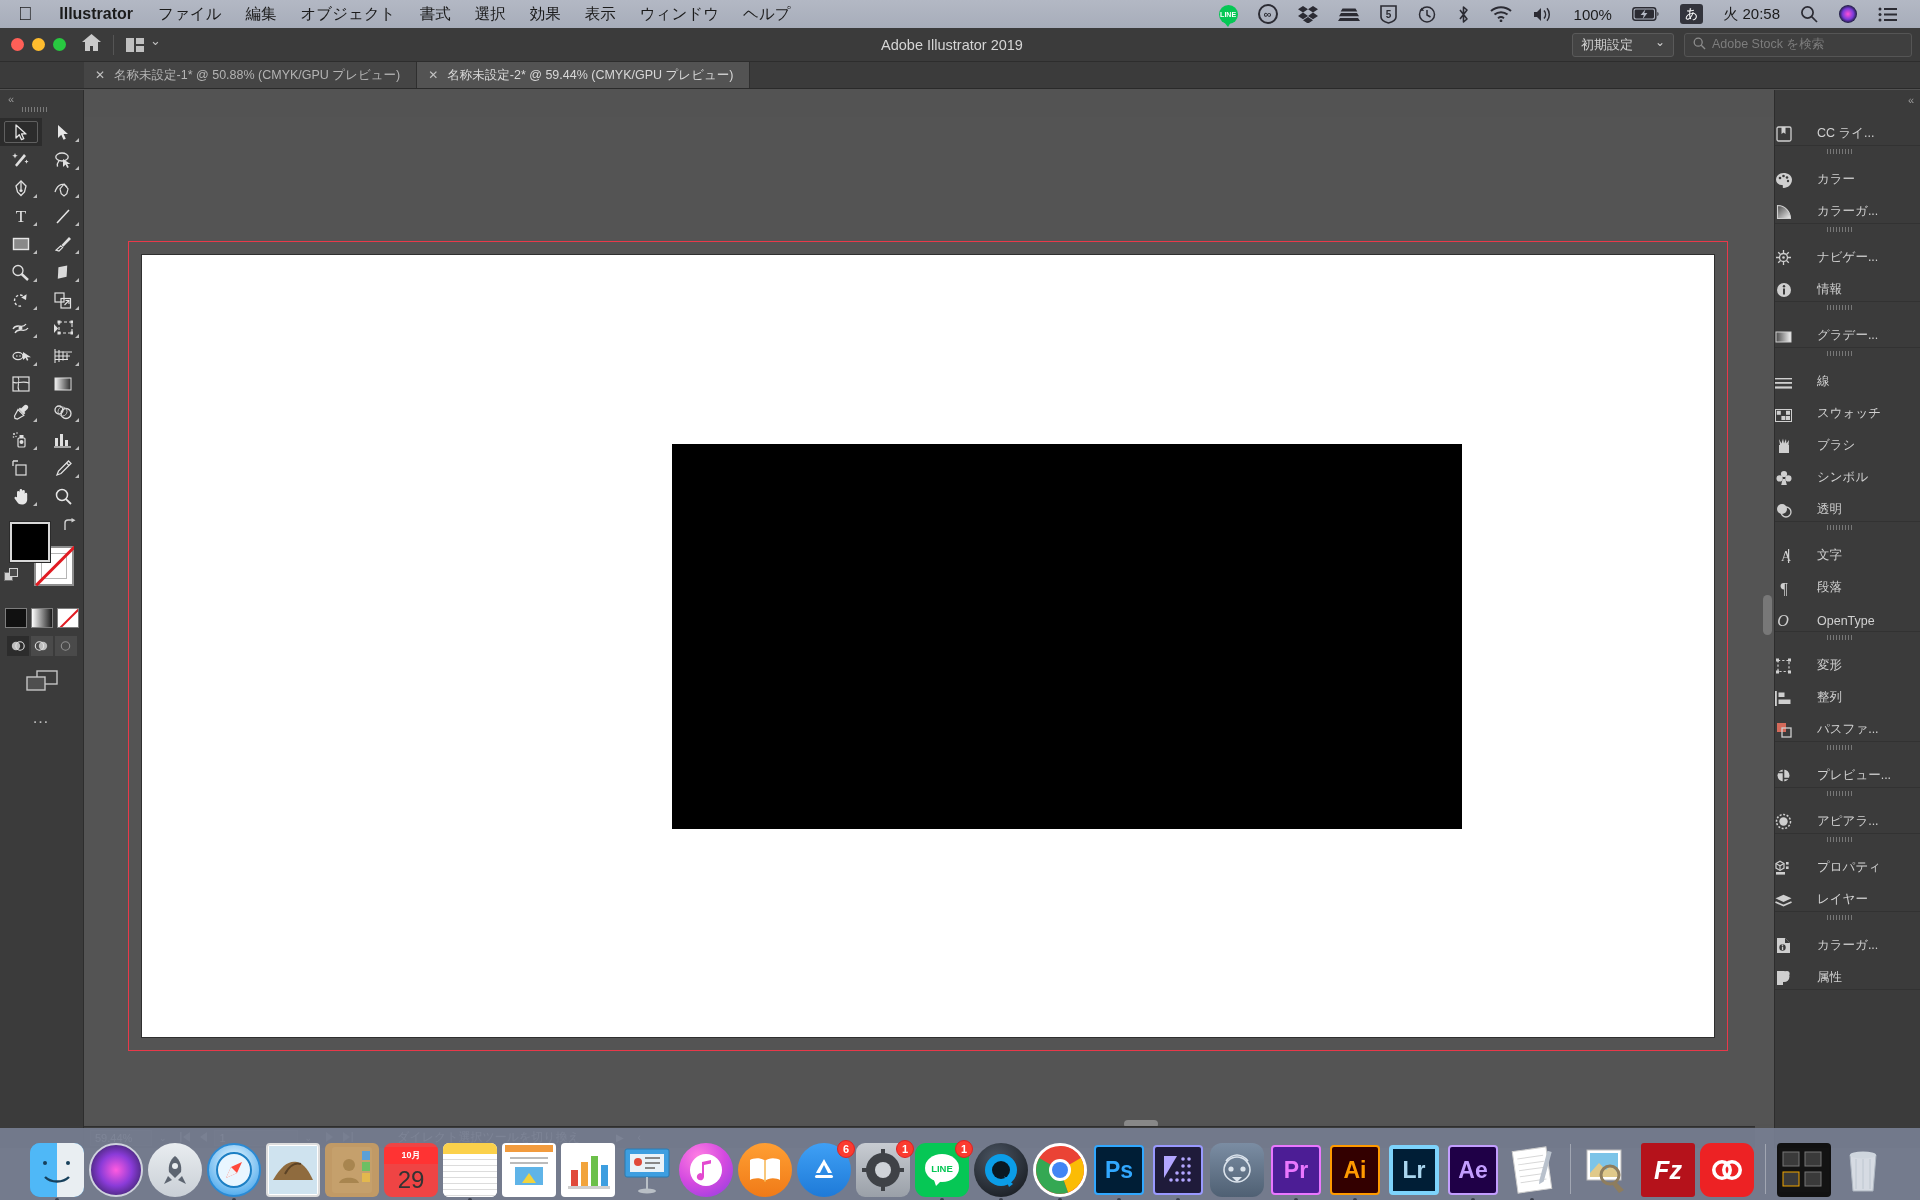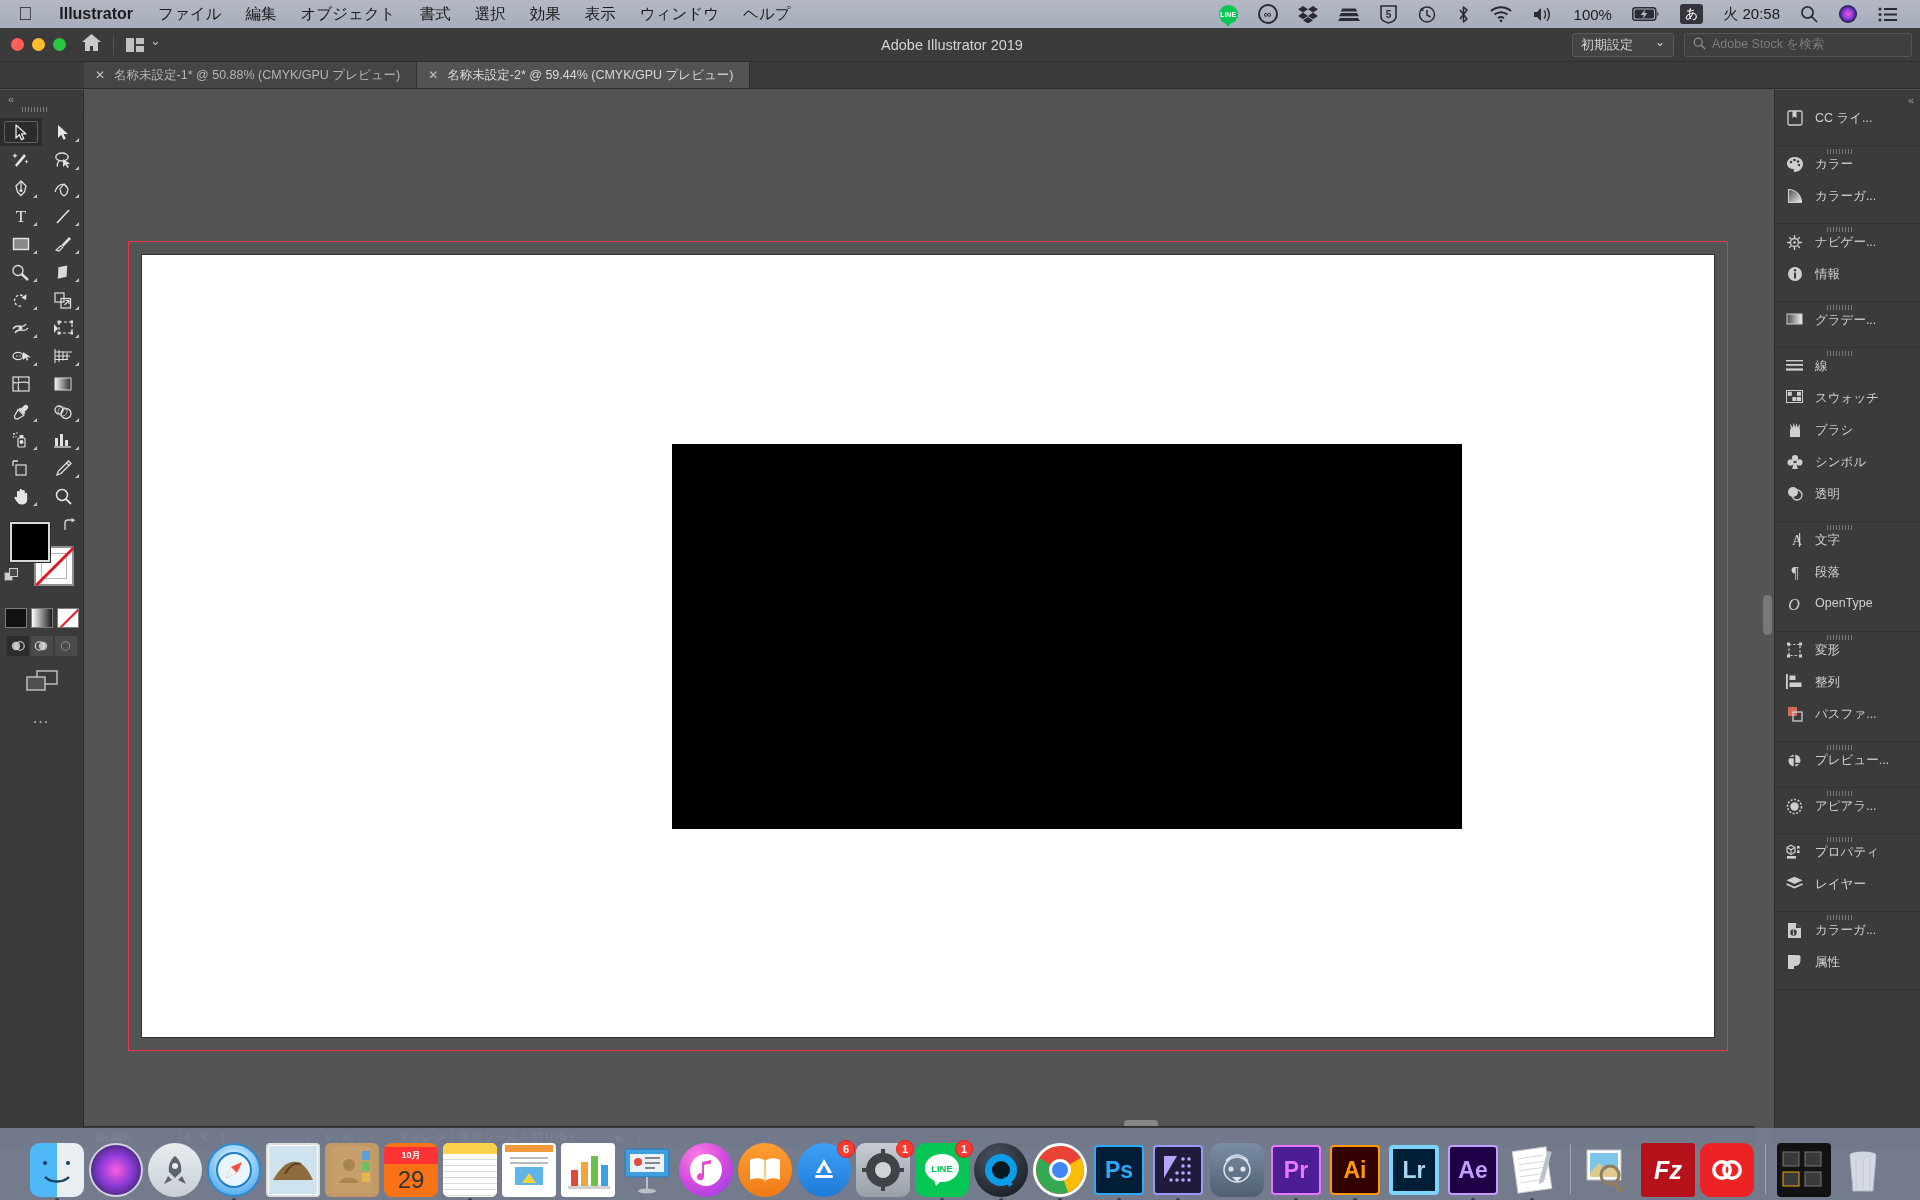--- a/index.html
+++ b/index.html
@@ -255,22 +255,22 @@
     align-items: center; padding-right: 6px; color: #9d9d9d; font-size: 11px;
   }
   .rd-group { border-bottom: 1px solid #323232; padding-bottom: 3px; }
   .rd-grip {
     height: 10px;
     background: repeating-linear-gradient(to right,#777 0 1px,transparent 1px 3px);
     background-size: 26px 5px; background-repeat: no-repeat;
     background-position: 52px 3px;
   }
   .rd-item {
-    display: flex; align-items: flex-start; gap: 12px;
-    height: 32px; padding-left: 11px;
+    display: flex; align-items: flex-end; gap: 25px;
+    height: 32px; 
     color: #d0d0d0; font-size: 12.5px;
     white-space: nowrap;
   }
   .rd-item .ico { width: 17px; display: flex; align-items: center; justify-content: center; color: #cfcfcf; flex: 0 0 17px; }
 
   
   #dock {
     position: absolute; left: 0; bottom: 0; width: 1920px; height: 72px;
     background: rgba(118,126,145,0.93);
     display: flex; align-items: flex-end; justify-content: center;
@@ -1130,21 +1130,21 @@
             <rect x="30" y="4" width="8" height="9" fill="#5aa0d8"></rect>
             <rect x="30" y="15" width="8" height="9" fill="#6dbf63"></rect>
             <rect x="30" y="26" width="8" height="9" fill="#e3b84e"></rect>
             <circle cx="17" cy="18" r="6" fill="#a8854f"></circle>
             <path d="M7 36c2-7 18-7 20 0z" fill="#a8854f"></path>
           </svg>
       </div>
     </div>
 
     <div class="dock-icon">
-      <div class="glyph" style="background:#f97316;border-radius:8px;flex-direction:column;">
+      <div class="glyph" style="background:#ef4444;border-radius:8px;flex-direction:column;">
         <div style="background:#f33;color:#fff;font-size:9px;width:100%;text-align:center;padding:2px 0;">10月</div>
         <div style="color:#333;font-size:24px;font-weight:normal;padding-top:2px;">29</div>
       </div>
     </div>
 
     <div class="dock-icon">
       <div class="glyph" style="background:#fff;border-radius:6px;flex-direction:column;">
         <div style="background:#fbd14b;width:100%;height:11px;"></div>
         <div style="width:100%;height:43px;background:repeating-linear-gradient(#fff 0 5px,#dcdcdc 5px 6px);"></div>
       </div>

